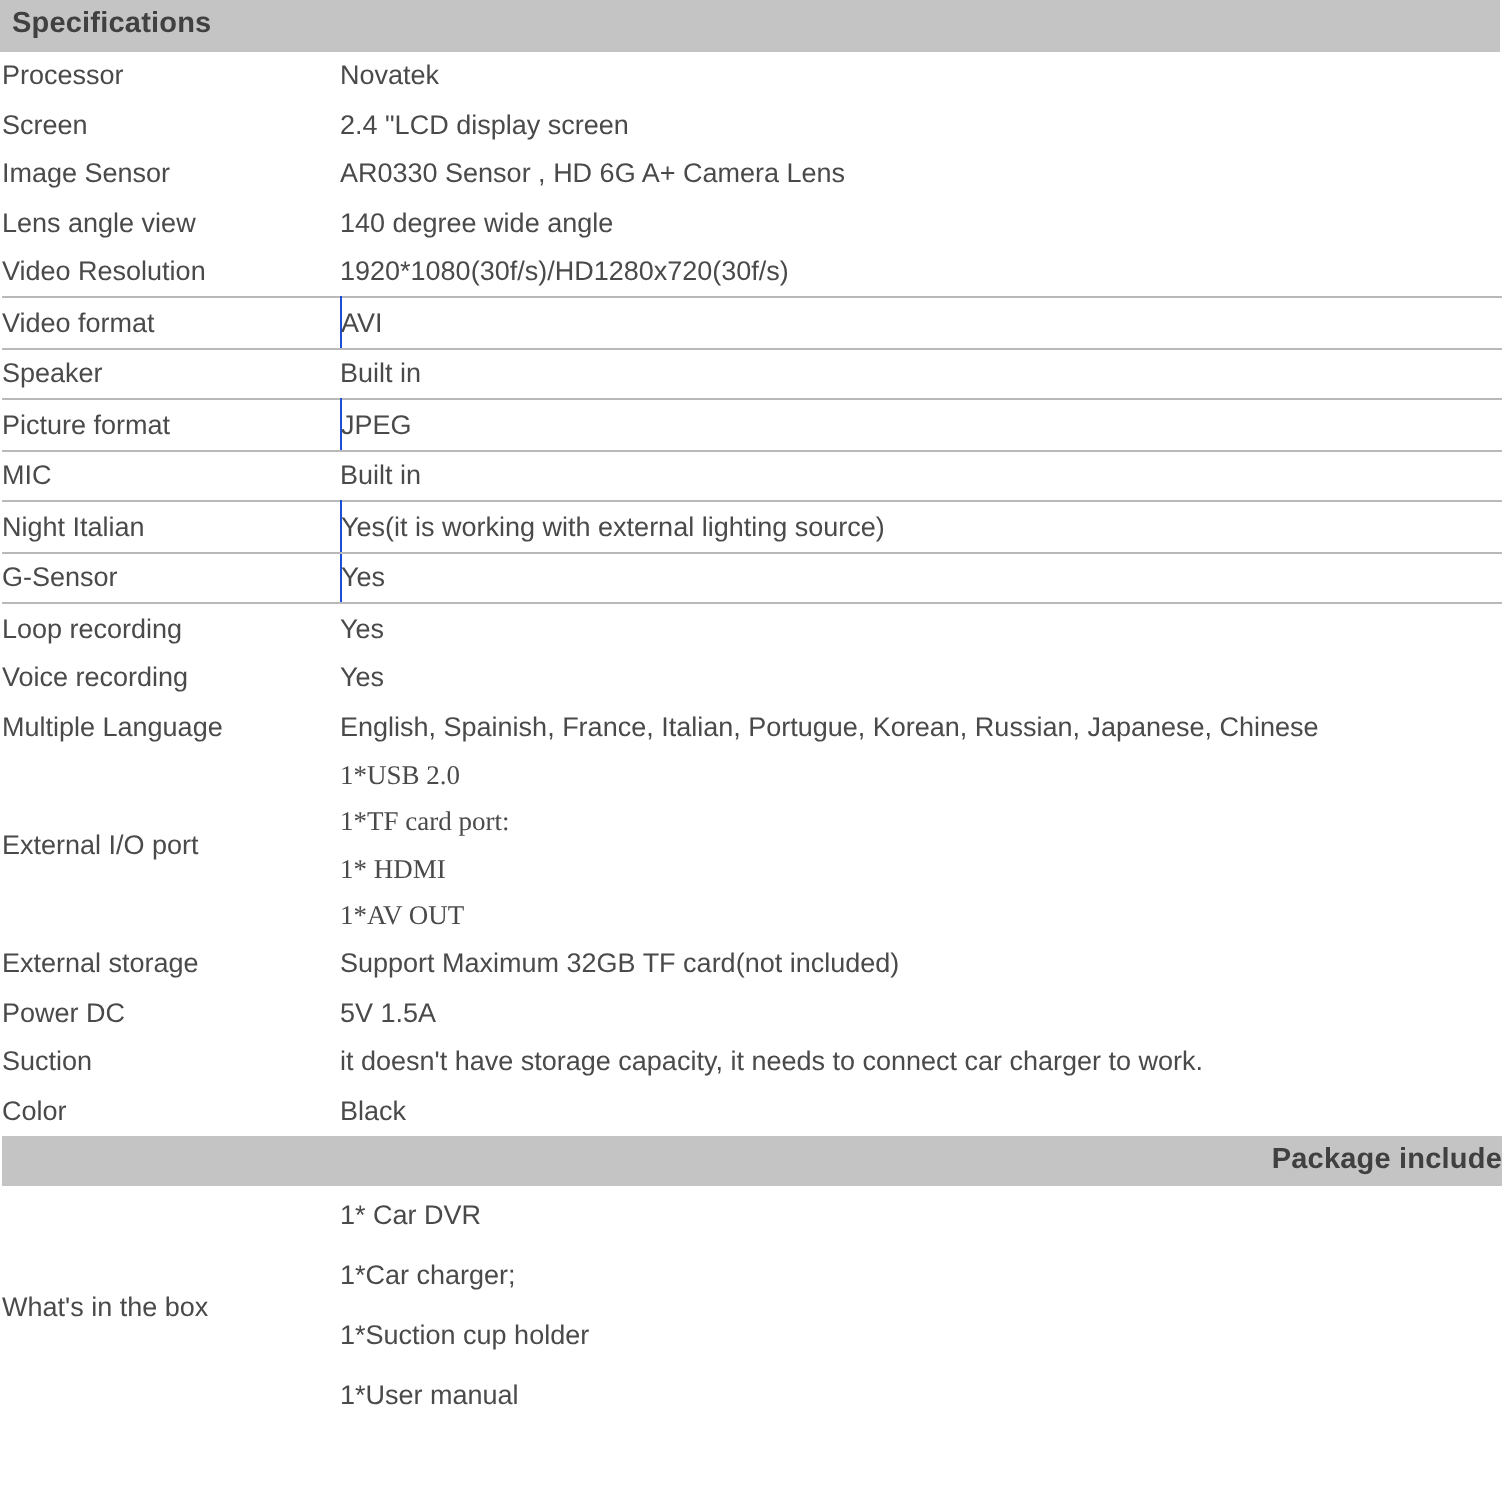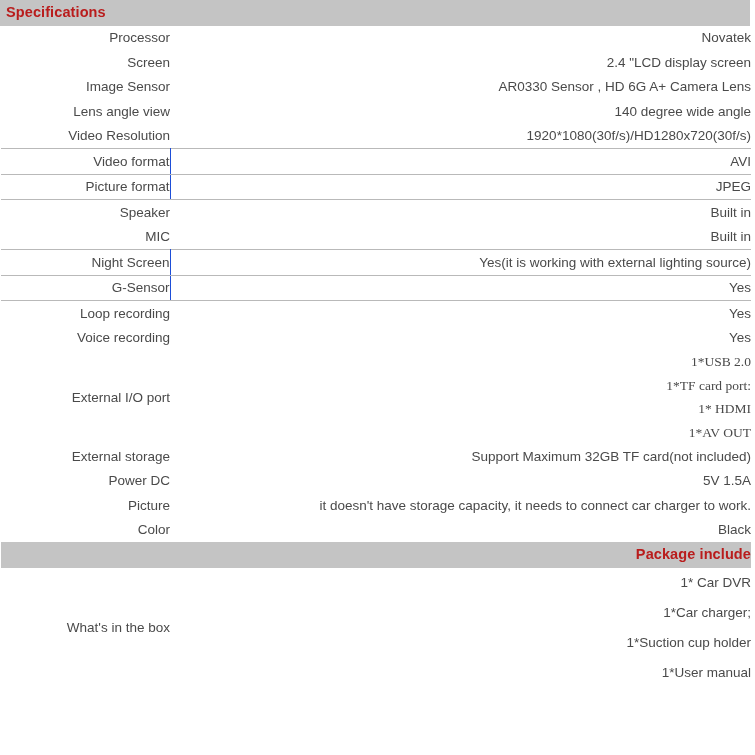--- a/index.html
+++ b/index.html
@@ -19,21 +19,21 @@
 
   .spec-sheet {
     position: relative;
     width: 755px;
     box-sizing: border-box;
   }
 
   
   .banner {
     background: #c4c4c4;
-    color: #b91c1c;
+    color: #404040;
     font-weight: bold;
     font-size: 14.5px;
     line-height: 1;
     padding: 5px 0 6px 6px;
     letter-spacing: .1px;
     box-sizing: border-box;
   }
   .banner.first { width: 750px; }
   .banner.second { width: 750px; margin-left: 1px; text-align: right; }
 
@@ -46,21 +46,20 @@
     font-size: 13.5px;
   }
   table.spec col.k { width: 169px; }
   table.spec col.v { width: 581px; }
 
   table.spec td {
     vertical-align: middle;
     padding: 0;
     border: 0 solid #b9b9b9;
     color: #4a4a4a;
-    text-align: right;
   }
 
   .k-cell {
     padding: 2px 0 2px 5px;
     white-space: nowrap;
   }
   .v-cell {
     padding: 2px 0 2px 5px;
   }
 
@@ -114,50 +113,54 @@
       </tr>
       <tr class="plain">
         <td class="k-cell edge-left">Video Resolution</td>
         <td class="v-cell edge-right">1920*1080(30f/s)/HD1280x720(30f/s)</td>
       </tr>
 
       <tr class="plain boxed">
         <td class="k-cell edge-left">Video format</td>
         <td class="v-cell edge-right">AVI</td>
       </tr>
+      <tr class="plain">
+        <td class="k-cell edge-left">Speaker</td>
+        <td class="v-cell edge-right">Built in</td>
+      </tr>
+
       <tr class="plain boxed">
         <td class="k-cell edge-left">Picture format</td>
         <td class="v-cell edge-right">JPEG</td>
       </tr>
-
-      <tr class="plain">
-        <td class="k-cell edge-left">Speaker</td>
-        <td class="v-cell edge-right">Built in</td>
-      </tr>
       <tr class="plain">
         <td class="k-cell edge-left">MIC</td>
         <td class="v-cell edge-right">Built in</td>
       </tr>
 
       <tr class="plain boxed">
-        <td class="k-cell edge-left">Night Screen</td>
+        <td class="k-cell edge-left">Night Italian</td>
         <td class="v-cell edge-right">Yes(it is working with external lighting source)</td>
       </tr>
       <tr class="plain boxed">
         <td class="k-cell edge-left">G-Sensor</td>
         <td class="v-cell edge-right">Yes</td>
       </tr>
 
       <tr class="plain">
         <td class="k-cell edge-left">Loop recording</td>
         <td class="v-cell edge-right">Yes</td>
       </tr>
       <tr class="plain">
         <td class="k-cell edge-left">Voice recording</td>
         <td class="v-cell edge-right">Yes</td>
+      </tr>
+      <tr class="plain">
+        <td class="k-cell edge-left">Multiple Language</td>
+        <td class="v-cell edge-right">English, Spainish, France, Italian, Portugue, Korean, Russian, Japanese, Chinese</td>
       </tr>
 
       <tr>
         <td class="k-cell edge-left">External I/O port</td>
         <td class="v-cell edge-right stack">
           <span>1*USB 2.0</span>
           <span>1*TF card port:</span>
           <span>1* HDMI</span>
           <span>1*AV OUT</span>
         </td>
@@ -165,21 +168,21 @@
 
       <tr class="plain">
         <td class="k-cell edge-left">External storage</td>
         <td class="v-cell edge-right">Support Maximum 32GB TF card(not included)</td>
       </tr>
       <tr class="plain">
         <td class="k-cell edge-left">Power DC</td>
         <td class="v-cell edge-right">5V 1.5A</td>
       </tr>
       <tr class="plain">
-        <td class="k-cell edge-left">Picture</td>
+        <td class="k-cell edge-left">Suction</td>
         <td class="v-cell edge-right">it doesn't have storage capacity, it needs to connect car charger to work.</td>
       </tr>
       <tr class="plain">
         <td class="k-cell edge-left">Color</td>
         <td class="v-cell edge-right">Black</td>
       </tr>
 
     </tbody>
   </table>
 

